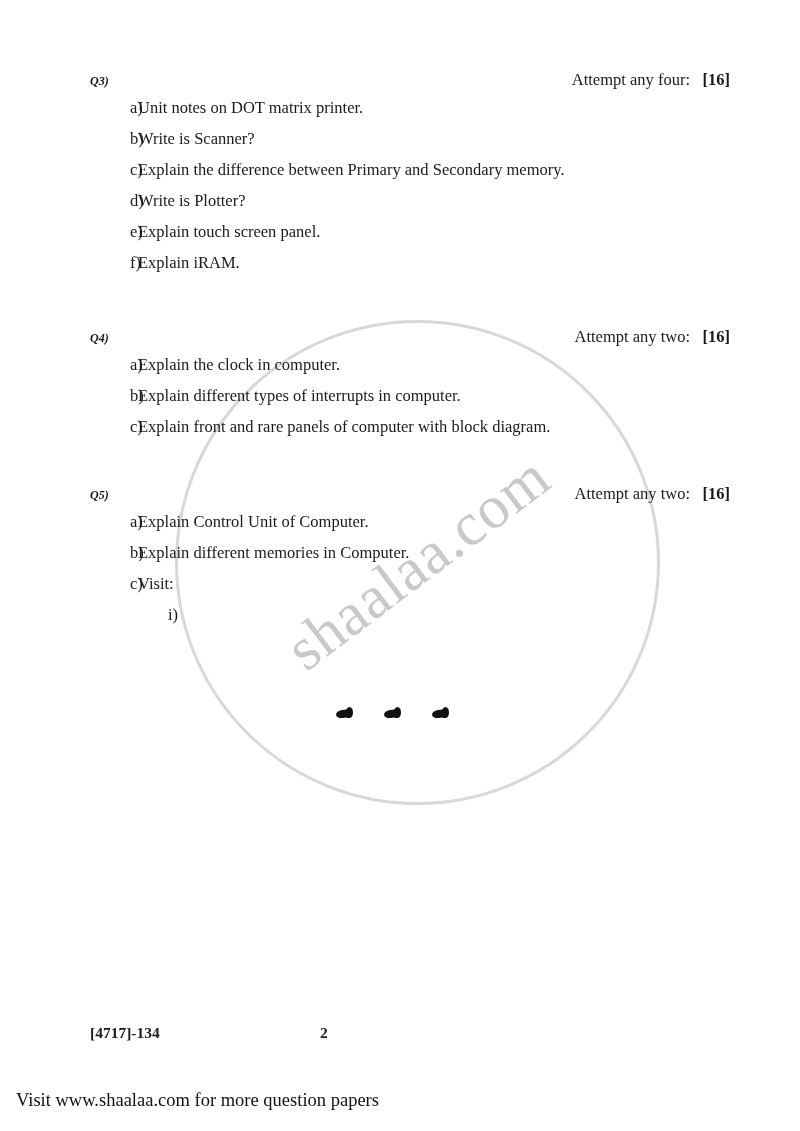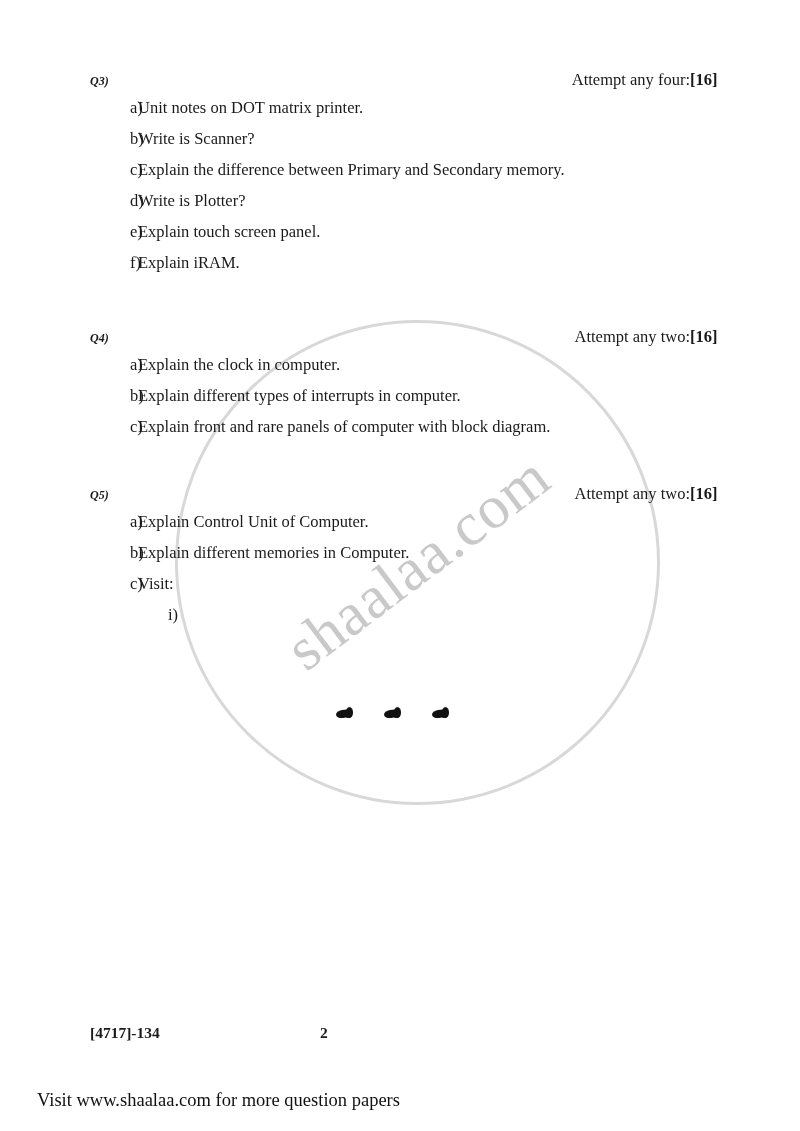--- a/index.html
+++ b/index.html
@@ -67,21 +67,21 @@
     font-weight: bold;
     width: 40px;
     flex: none;
     font-size: 12px;
   }
   .qtitle { flex: 1; text-align: right; }
   .qmarks {
     font-weight: bold;
     font-size: 16.5px;
     width: 40px;
-    text-align: left;
+    text-align: right;
     flex: none;
   }
 
   .items { margin-top: 8px; }
   .item {
     display: flex;
     align-items: baseline;
     font-size: 16.5px;
     margin-bottom: 11px;
   }
@@ -154,21 +154,21 @@
   .footer-page { font-weight: bold; }
 
   .sitebar {
     position: absolute;
     left: 0;
     top: 1090px;
     width: 768px;
     font-family: "Liberation Serif", serif;
     font-size: 18.5px;
     color: #111;
-    padding-left: 37px;
+    padding-left: 16px;
     z-index: 10;
   }
 </style>
 </head>
 <body>
 
 <div class="page">
 
   <div class="watermark">
     <div class="ring"></div>

